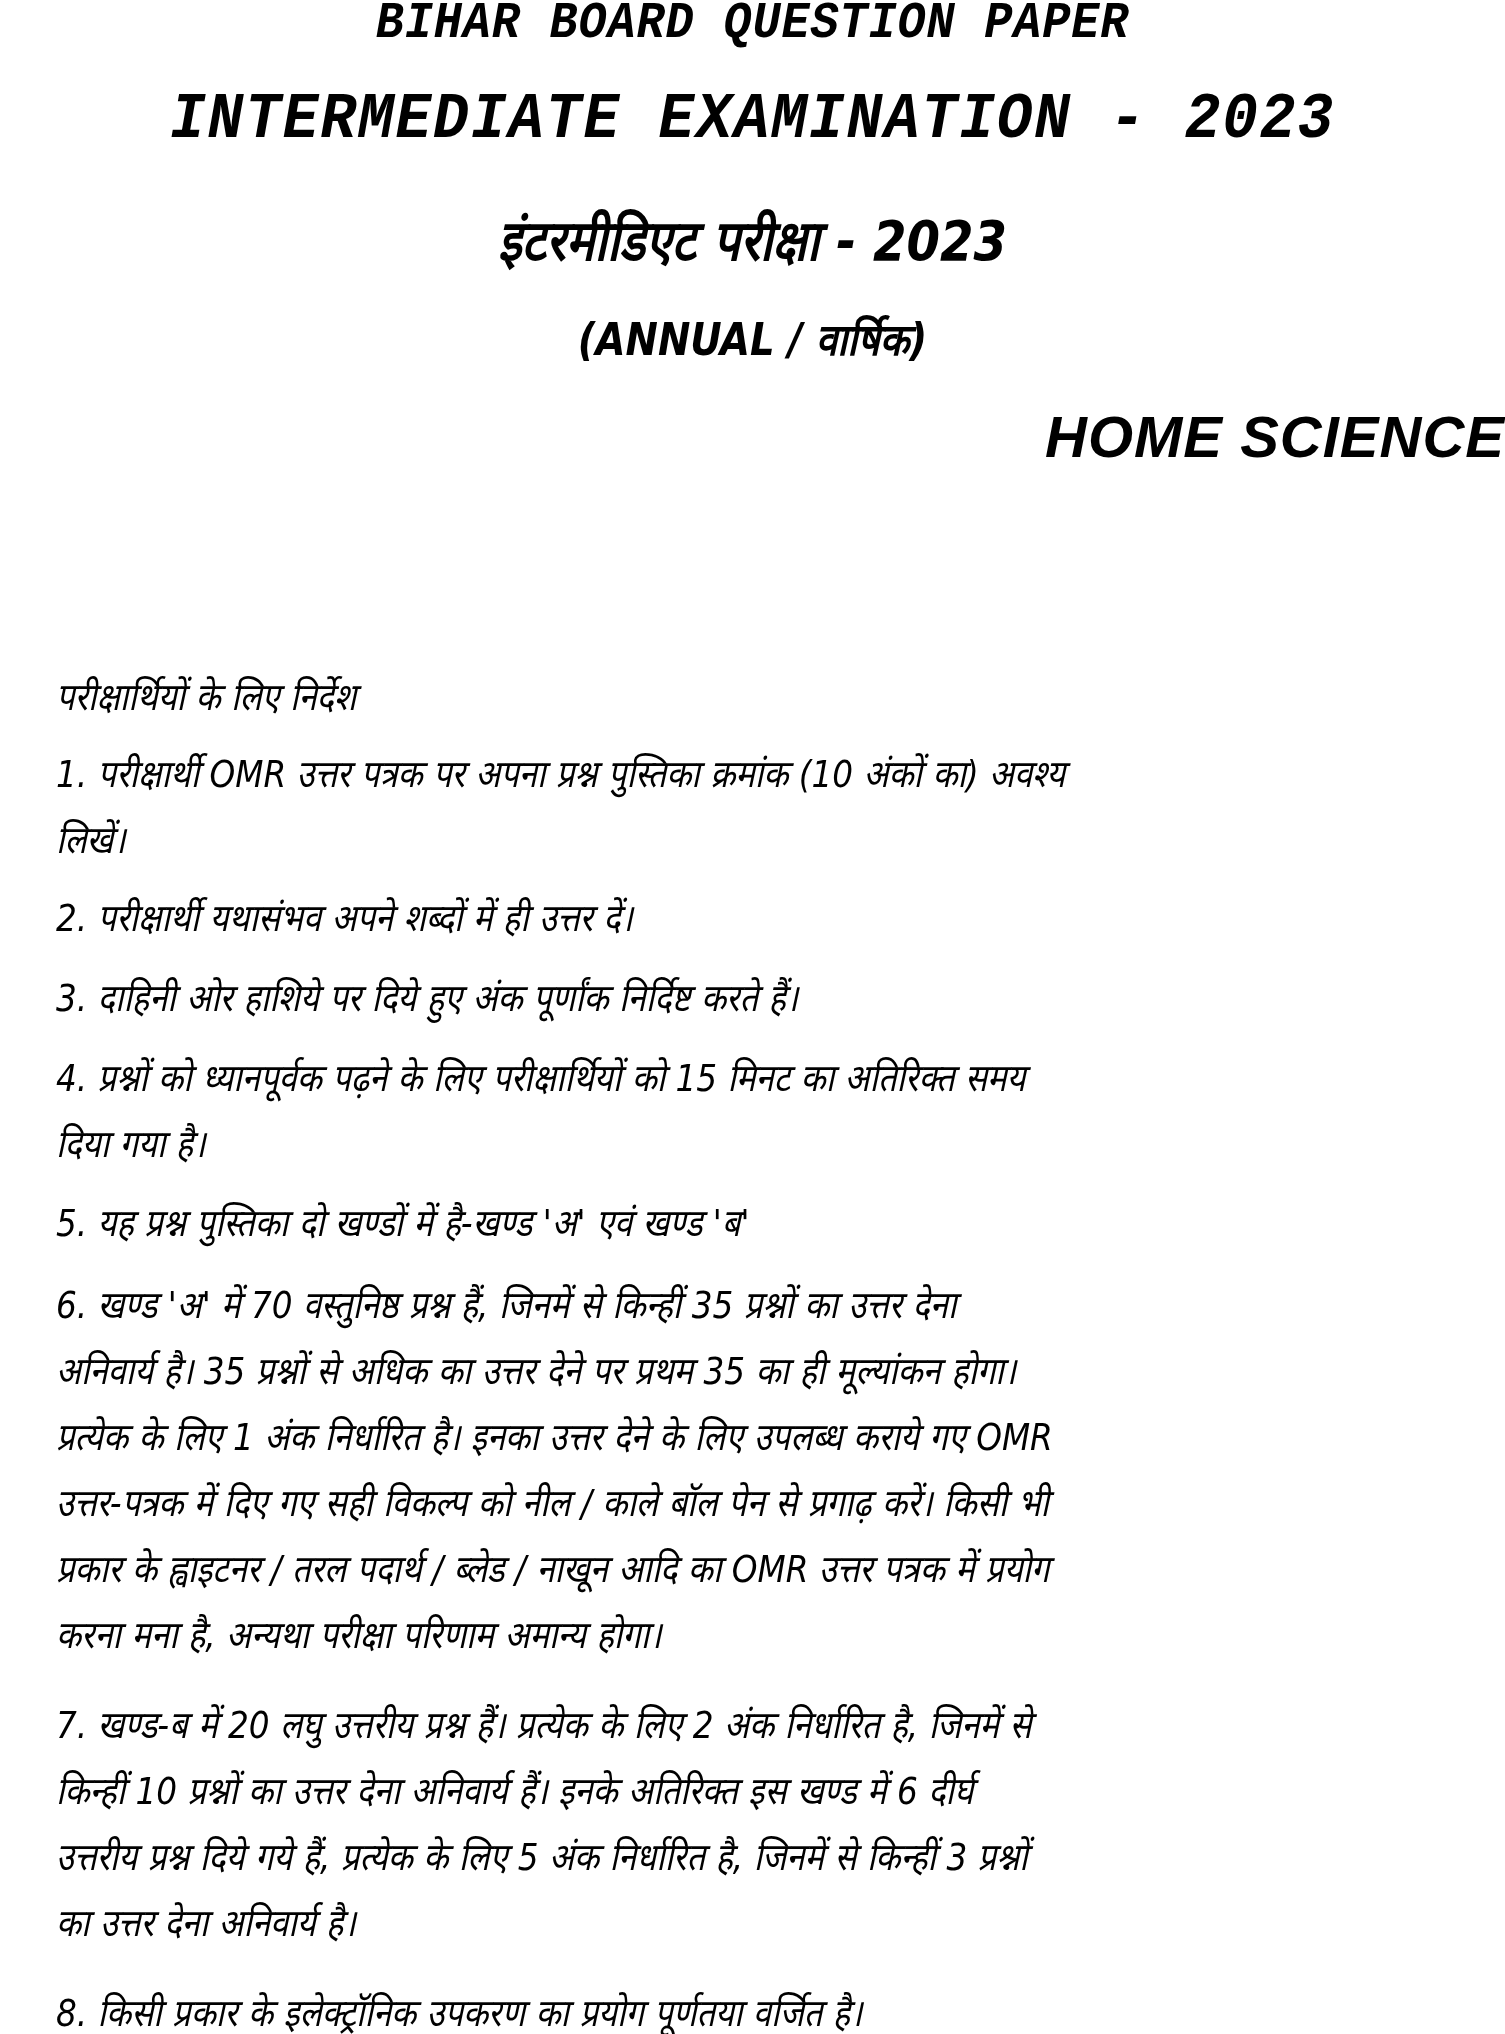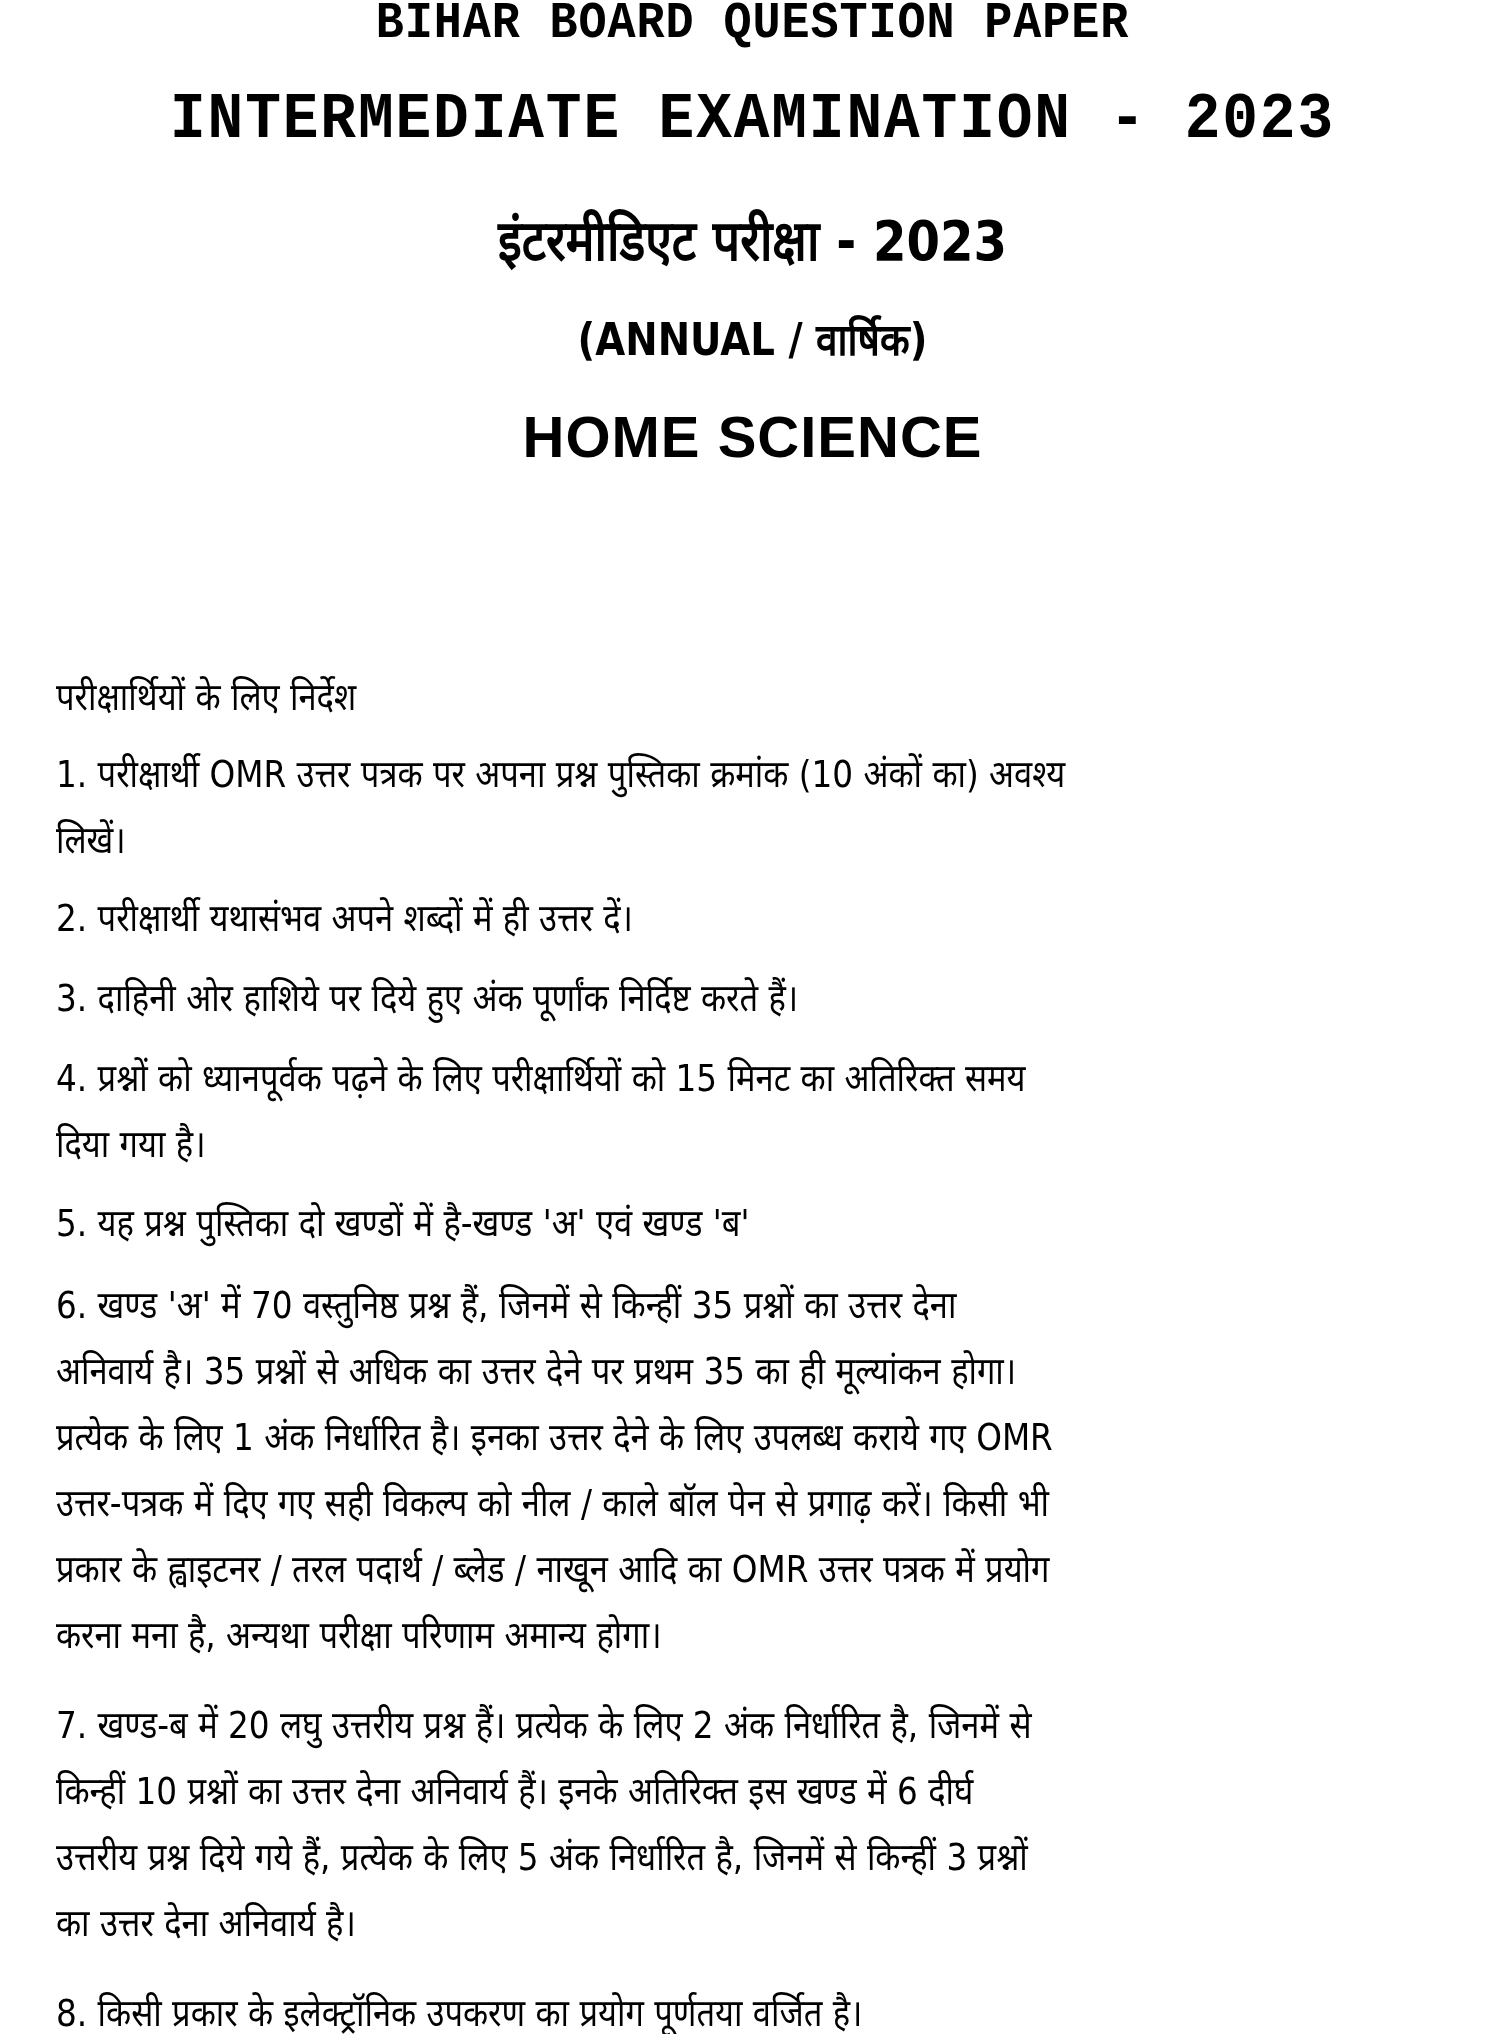--- a/index.html
+++ b/index.html
@@ -13,20 +13,21 @@
       position: relative;
       overflow: hidden;
       color: #000000;
       font-family: "Liberation Sans", "DejaVu Sans", sans-serif;
     }
     .page {
       position: absolute;
       left: 0; top: 0;
       width: 1505px;
       height: 2034px;
+      font-style: italic;
     }
     .header-line {
       position: absolute;
       left: 0; width: 1505px;
       text-align: center;
       white-space: nowrap;
     }
     .title-mono {
       font-family: "Liberation Mono", "DejaVu Sans Mono", monospace;
       font-weight: bold;
@@ -59,20 +60,21 @@
       font-family: "DejaVu Sans", "Liberation Sans", sans-serif;
       transform: scaleX(0.88);
       transform-origin: center top;
     }
     #title-subject {
       top: 403px;
       font-size: 58px;
       font-weight: bold;
       font-family: "Liberation Sans", "DejaVu Sans", sans-serif;
       letter-spacing: 1px;
+      text-align: right;
     }
 
     .meta-row {
       position: absolute;
       left: 56px;
       width: 1382px;
       top: 585px;
       height: 52px;
       border-bottom: 3px solid #000;
       font-size: 38px;

